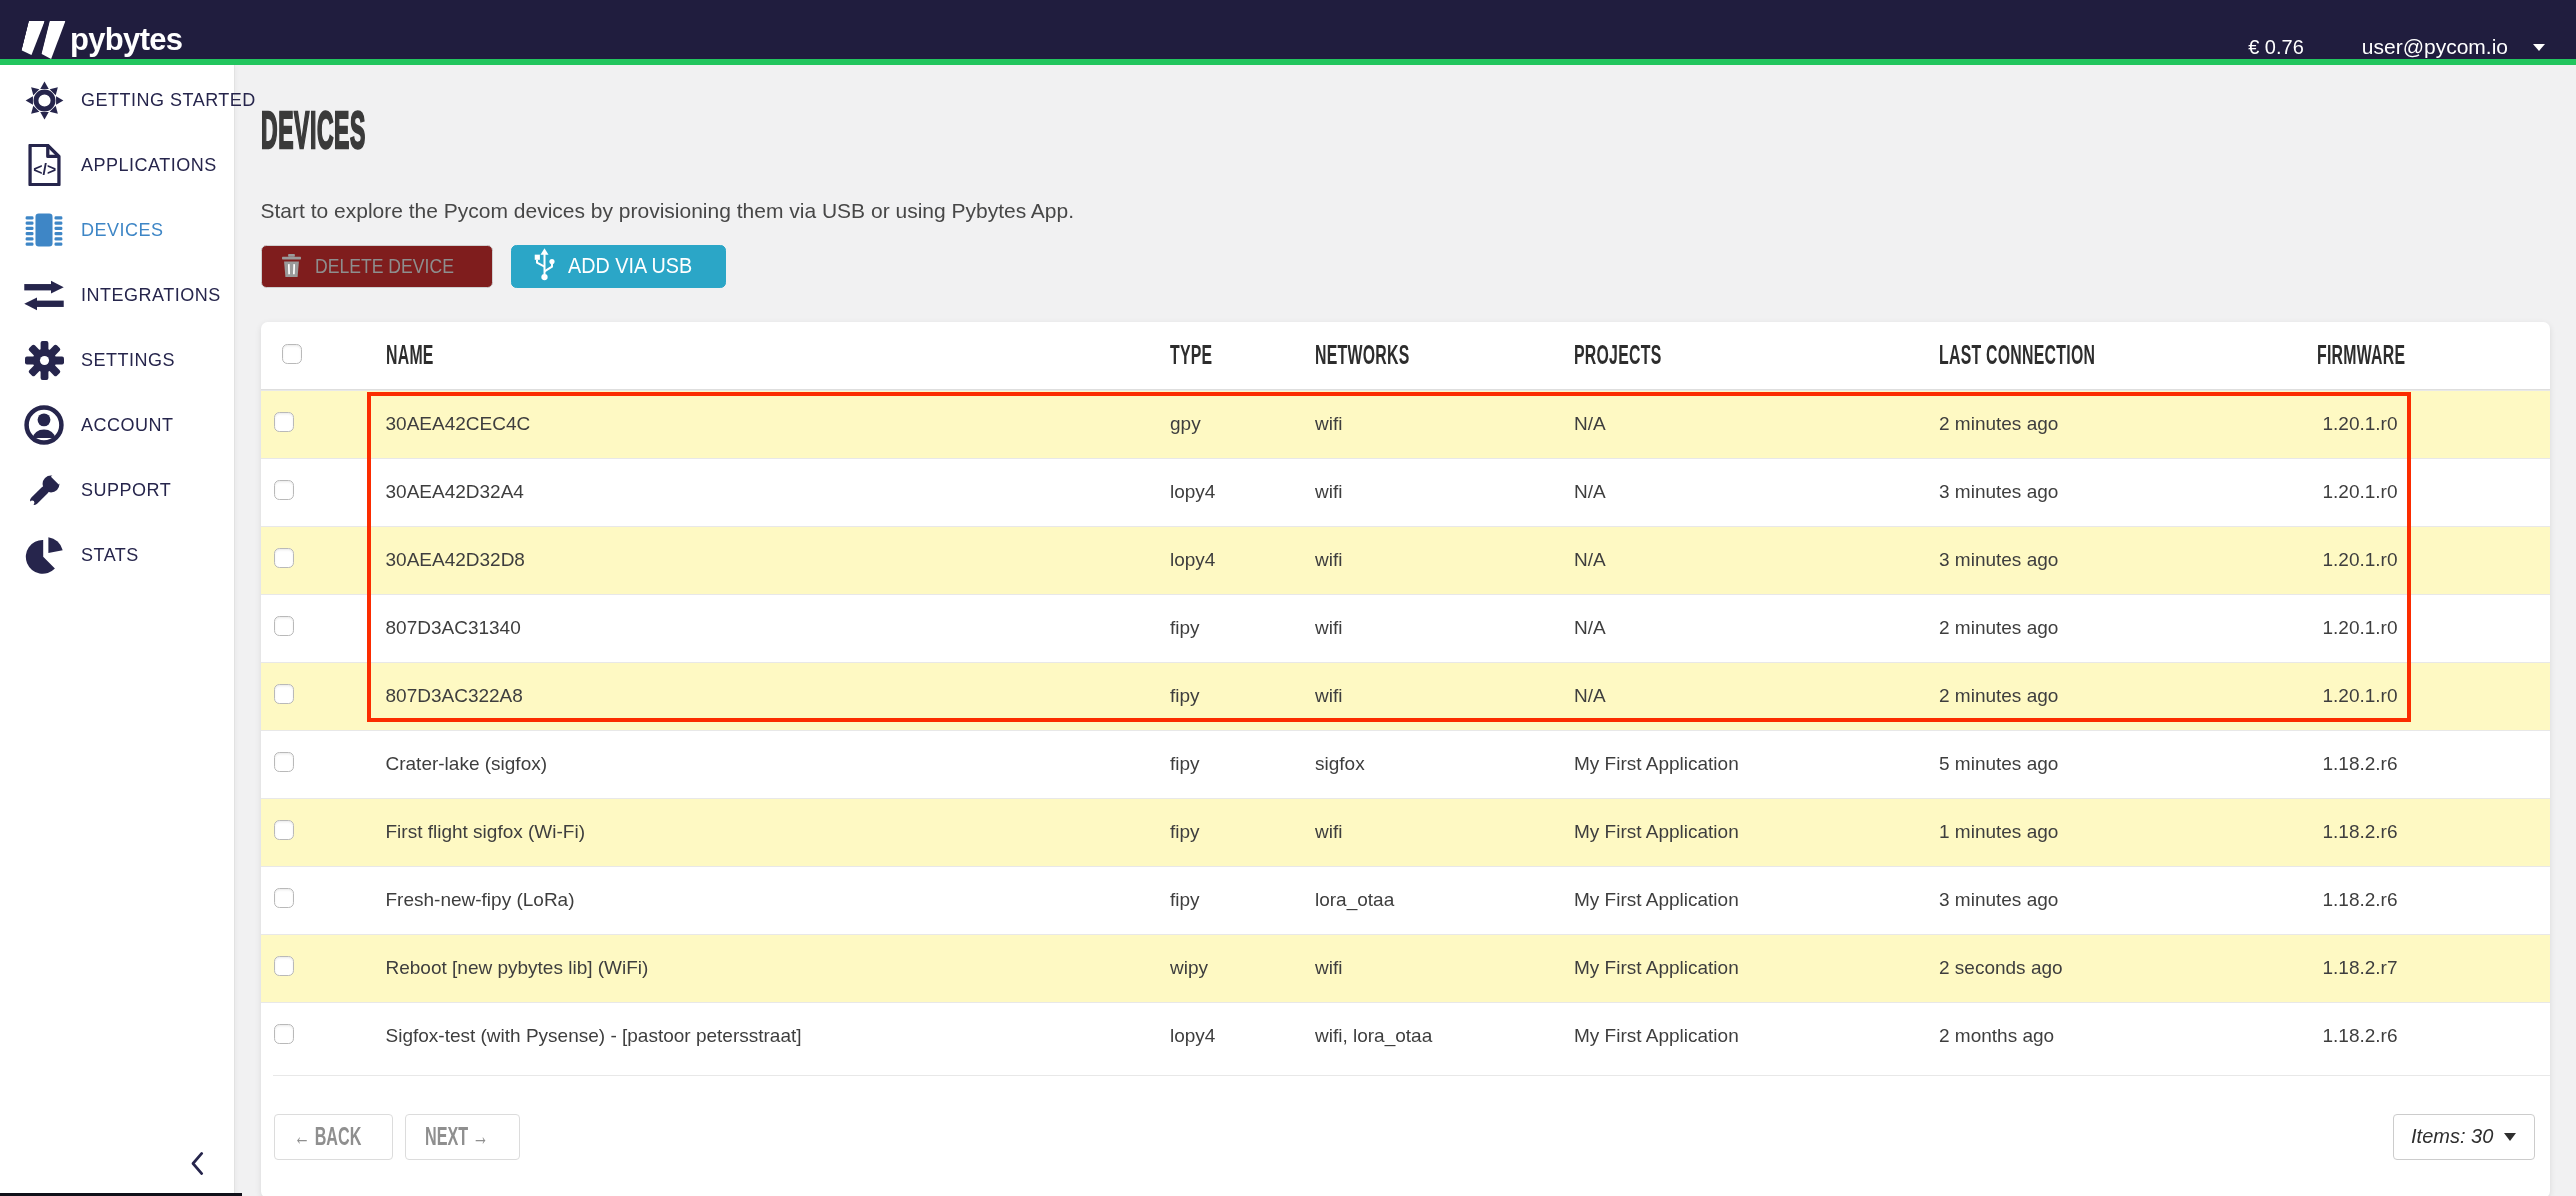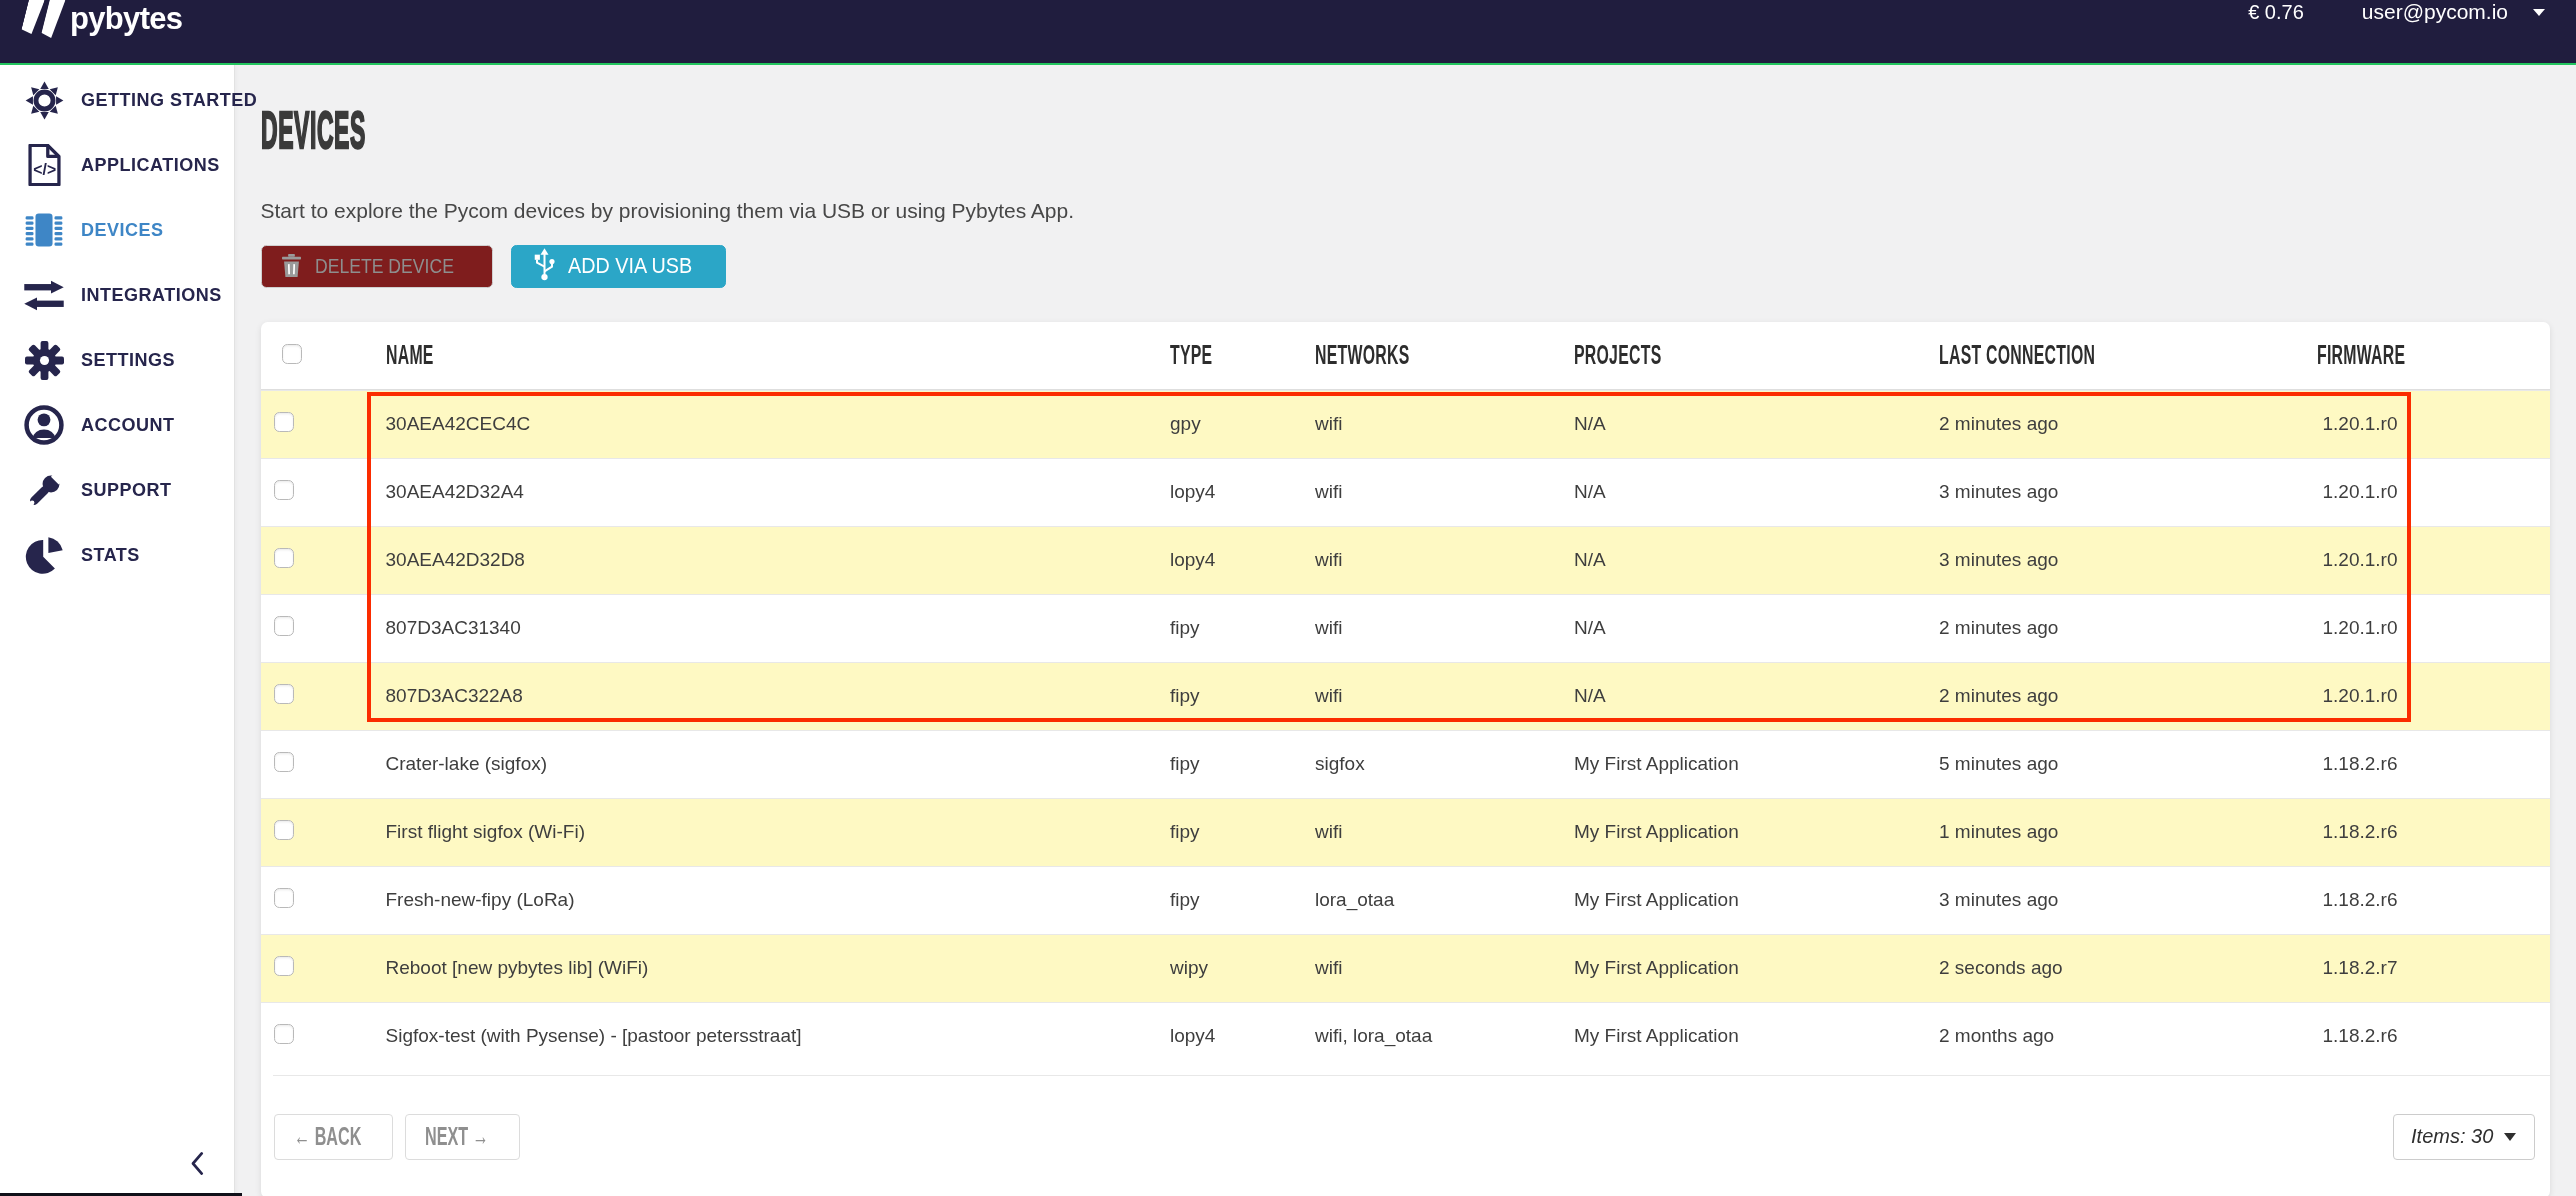--- a/index.html
+++ b/index.html
@@ -1,38 +1,38 @@
 <!DOCTYPE html>
 <html style="font-size:10.7px"><head>
 <meta charset="utf-8">
 <style>
   * { margin:0; padding:0; box-sizing:border-box; }
   html,body { width:2576px; height:1196px; overflow:hidden; }
   body { font-family:"Liberation Sans", sans-serif; background:#f1f1f2; color:#3e3e3e; position:relative; }
 
   
   .topbar { position:absolute; top:0; left:0; width:2576px; height:65px; background:#201d3e;
-            display:flex; align-items:flex-start; padding:0 31px 0 24px; border-bottom:2px solid #22c55e; z-index:30; }
+            display:flex; align-items:flex-end; padding:0 31px 0 24px; border-bottom:6px solid #22c55e; z-index:30; }
   .logo { display:flex; align-items:center; gap:9.4px; }
   .logo-mark { display:flex; align-items:flex-start; gap:4.7px; transform:skewX(-14deg); }
   .logo-flag { background:#ffffff; }
   .logo-flag.f1 { width:16px; height:34px; clip-path:polygon(0 0,100% 0,70% 100%,0 86%); }
   .logo-flag.f2 { width:16px; height:38px; clip-path:polygon(0 0,100% 0,70% 100%,0 86%); }
   .logo-text { color:#fff; font-size:31px; font-weight:700; letter-spacing:-0.7px; }
   .topbar-right { margin-left:auto; display:flex; align-items:center; gap:58px; }
   .balance { color:#fff; font-size:20px; }
   .user-menu { display:flex; align-items:center; gap:25px; color:#fff; font-size:21px; cursor:pointer; }
   .caret-down-white { width:0; height:0; border-left:6px solid transparent; border-right:6px solid transparent; border-top:7.4px solid #ffffff; }
 
   
   .sidebar { position:absolute; top:65px; left:0; width:235px; height:1131px; background:#ffffff;
              border-right:0.7px solid #e2e2e2; box-shadow:1.3px 0 5.4px rgba(0,0,0,0.05); z-index:20; padding-top:2.7px; }
   .side-item { height:65px; display:flex; align-items:center; padding-left:23px; gap:16px; cursor:pointer; }
   .side-icon { width:42px; height:42px; display:flex; align-items:center; justify-content:center; flex:0 0 42px; }
-  .side-label { font-size:18px; letter-spacing:0.5px; color:#26254c; font-weight:700; white-space:nowrap;text-align:center; }
+  .side-label { font-size:18px; letter-spacing:0.5px; color:#26254c; font-weight:400; white-space:nowrap;text-align:center; }
   .side-item.active .side-label { color:#3e86c6; }
   .collapse-btn { position:absolute; left:191px; bottom:19px; cursor:pointer; }
   .sidebar-bottom-strip { position:absolute; left:0; bottom:0; width:242px; height:3.4px; background:#101019; z-index:25; }
 
   
   .main { position:absolute; top:65px; left:235px; width:2341px; height:1131px; padding:37px 26px 0 25.5px; }
   .page-title { font-size:27px; font-weight:700; color:#3a3a3a; letter-spacing:0.7px;
                 transform:scale(0.85,1.9); transform-origin:left top; -webkit-text-stroke:1.3px #3a3a3a; white-space:nowrap; }
   .page-subtitle { margin-top:66px; font-size:21px; color:#474747; }
   .toolbar { margin-top:21.5px; display:flex; align-items:center; gap:17.5px; }

